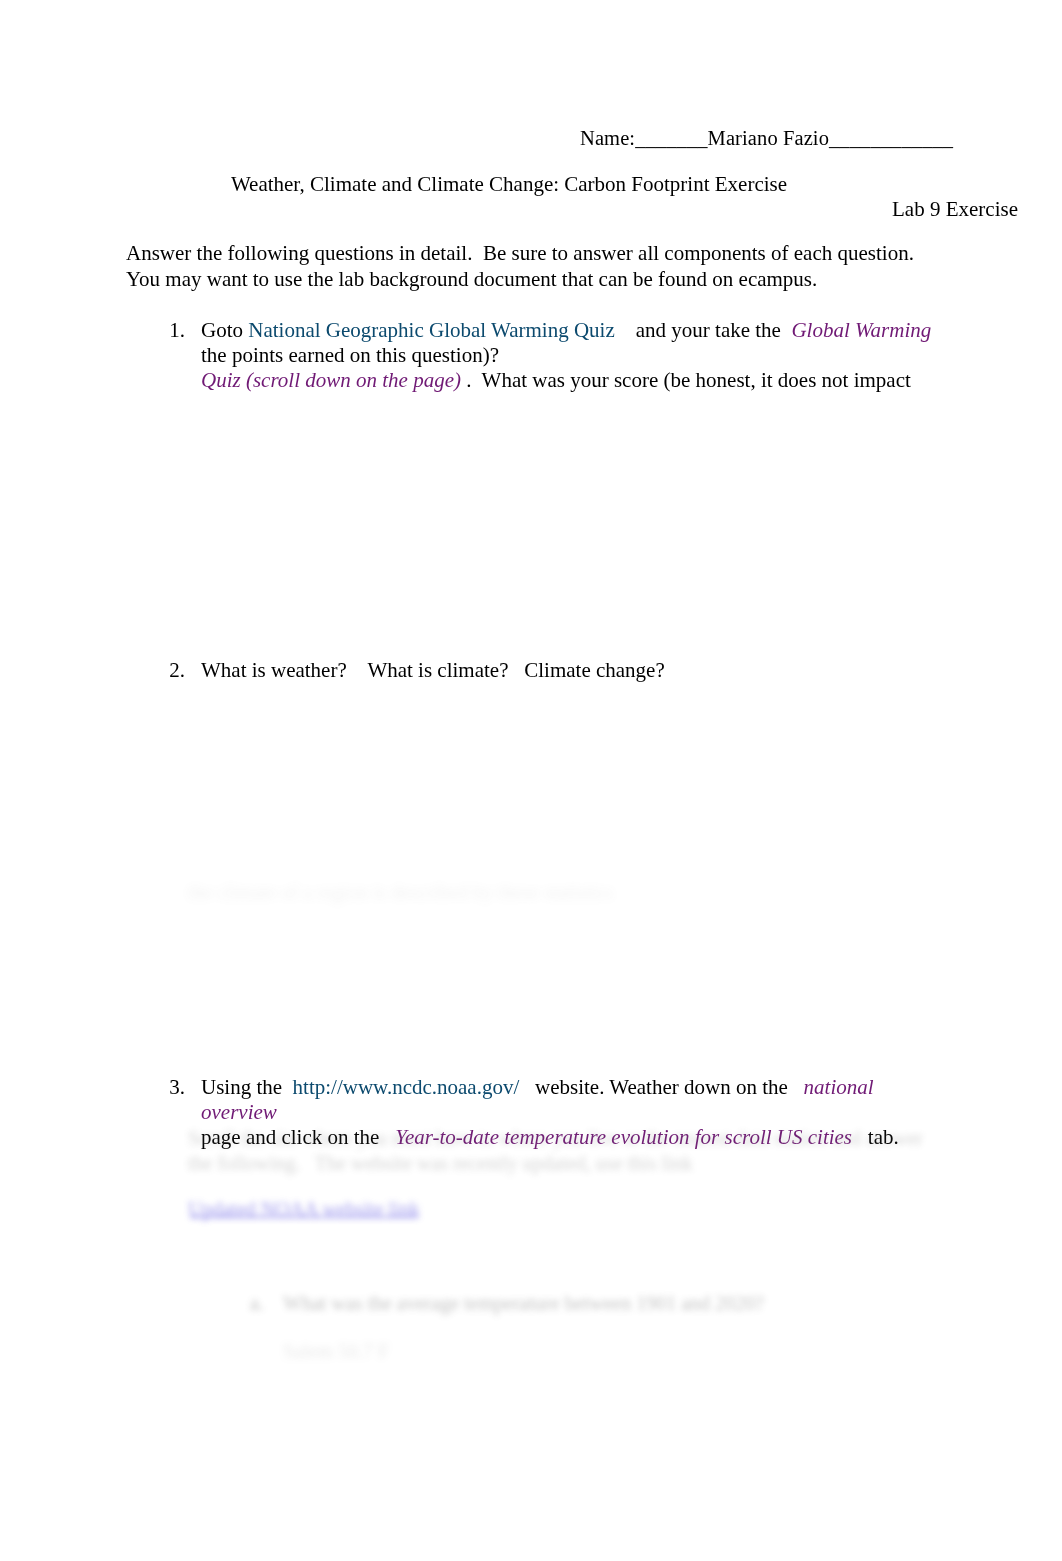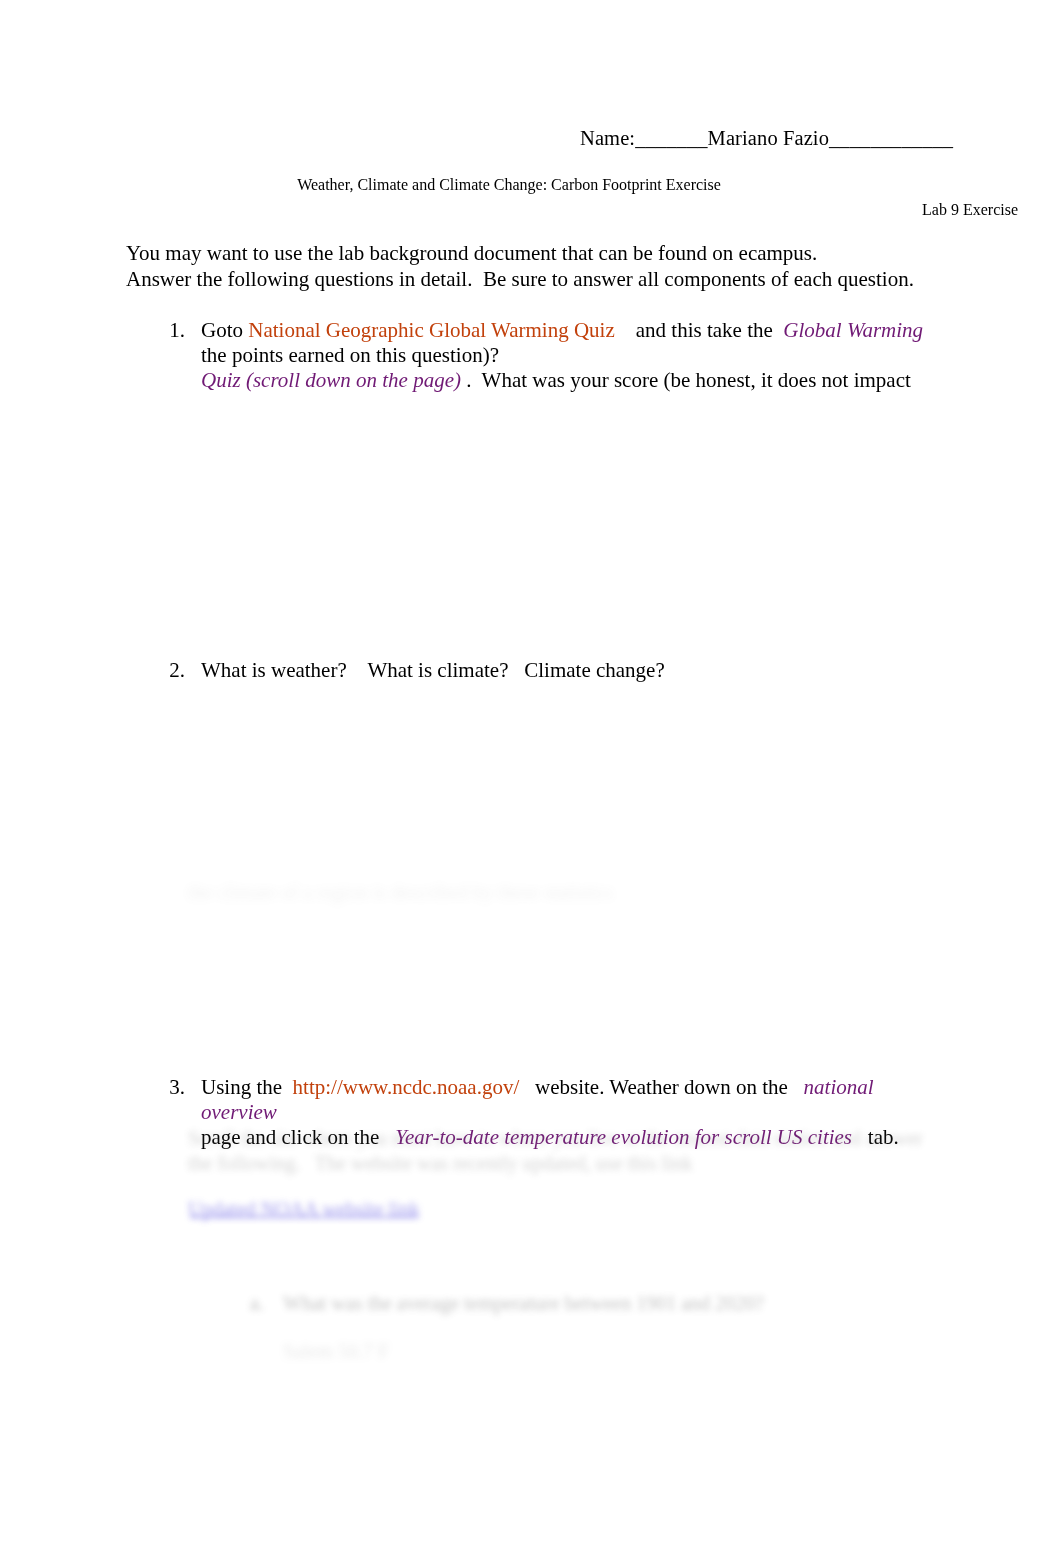--- a/index.html
+++ b/index.html
@@ -28,21 +28,21 @@
     letter-spacing: 0.1px;
   }
 
   
   .title-block {
     position: absolute;
     left: 0;
     top: 172px;
     width: 1018px;
     text-align: center;
-    font-size: 16px;
+    font-size: 21px;
     line-height: 25px;
   }
   .title-line-1 { display: block; }
   .title-line-2 { display: block; text-align: right; }
 
   
   .intro {
     position: absolute;
     left: 126px;
     top: 240px;
@@ -65,21 +65,21 @@
     width: 30px;
     text-align: right;
   }
   .qbody {
     margin-left: 46px;
     display: block;
   }
   .qline { display: block; white-space: pre-wrap; }
 
   
-  .lnk-strong { color: #c2410c; }
+  .lnk-strong { color: #0c4a6e; }
   .lnk-navy   { color: #701a75; font-style: italic; }
 
   
   .blur-row {
     position: absolute;
     color: #7a7a7a;
     font-size: 20px;
     line-height: 25px;
     white-space: pre;
     user-select: none;
@@ -121,28 +121,28 @@
 <div class="page">
 
   <div class="name-line">Name:_______Mariano Fazio____________</div>
 
   <div class="title-block">
     <span class="title-line-1">Weather, Climate and Climate Change: Carbon Footprint Exercise</span>
     <span class="title-line-2">Lab 9 Exercise</span>
   </div>
 
   <div class="intro">
+    <span class="intro-line">Answer the following questions in detail.  Be sure to answer all components of each question.</span>
     <span class="intro-line">You may want to use the lab background document that can be found on ecampus.</span>
-    <span class="intro-line">Answer the following questions in detail.  Be sure to answer all components of each question.</span>
   </div>
 
   <div class="qitem" style="left:155px; top:318px; width:790px;">
     <span class="qnum">1.</span>
     <span class="qbody">
-      <span class="qline"><span>Goto </span><a class="lnk-strong">National Geographic Global Warming Quiz</a><span>    and this take the  </span><a class="lnk-navy">Global Warming</a></span>
+      <span class="qline"><span>Goto </span><a class="lnk-strong">National Geographic Global Warming Quiz</a><span>    and your take the  </span><a class="lnk-navy">Global Warming</a></span>
       <span class="qline">the points earned on this question)?</span>
       <span class="qline"><a class="lnk-navy">Quiz (scroll down on the page)</a><span> .  What was your score (be honest, it does not impact</span></span>
     </span>
   </div>
 
   <div class="qitem" style="left:155px; top:658px; width:790px;">
     <span class="qnum">2.</span>
     <span class="qbody">
       <span class="qline">What is weather?    What is climate?   Climate change?</span>
     </span>

